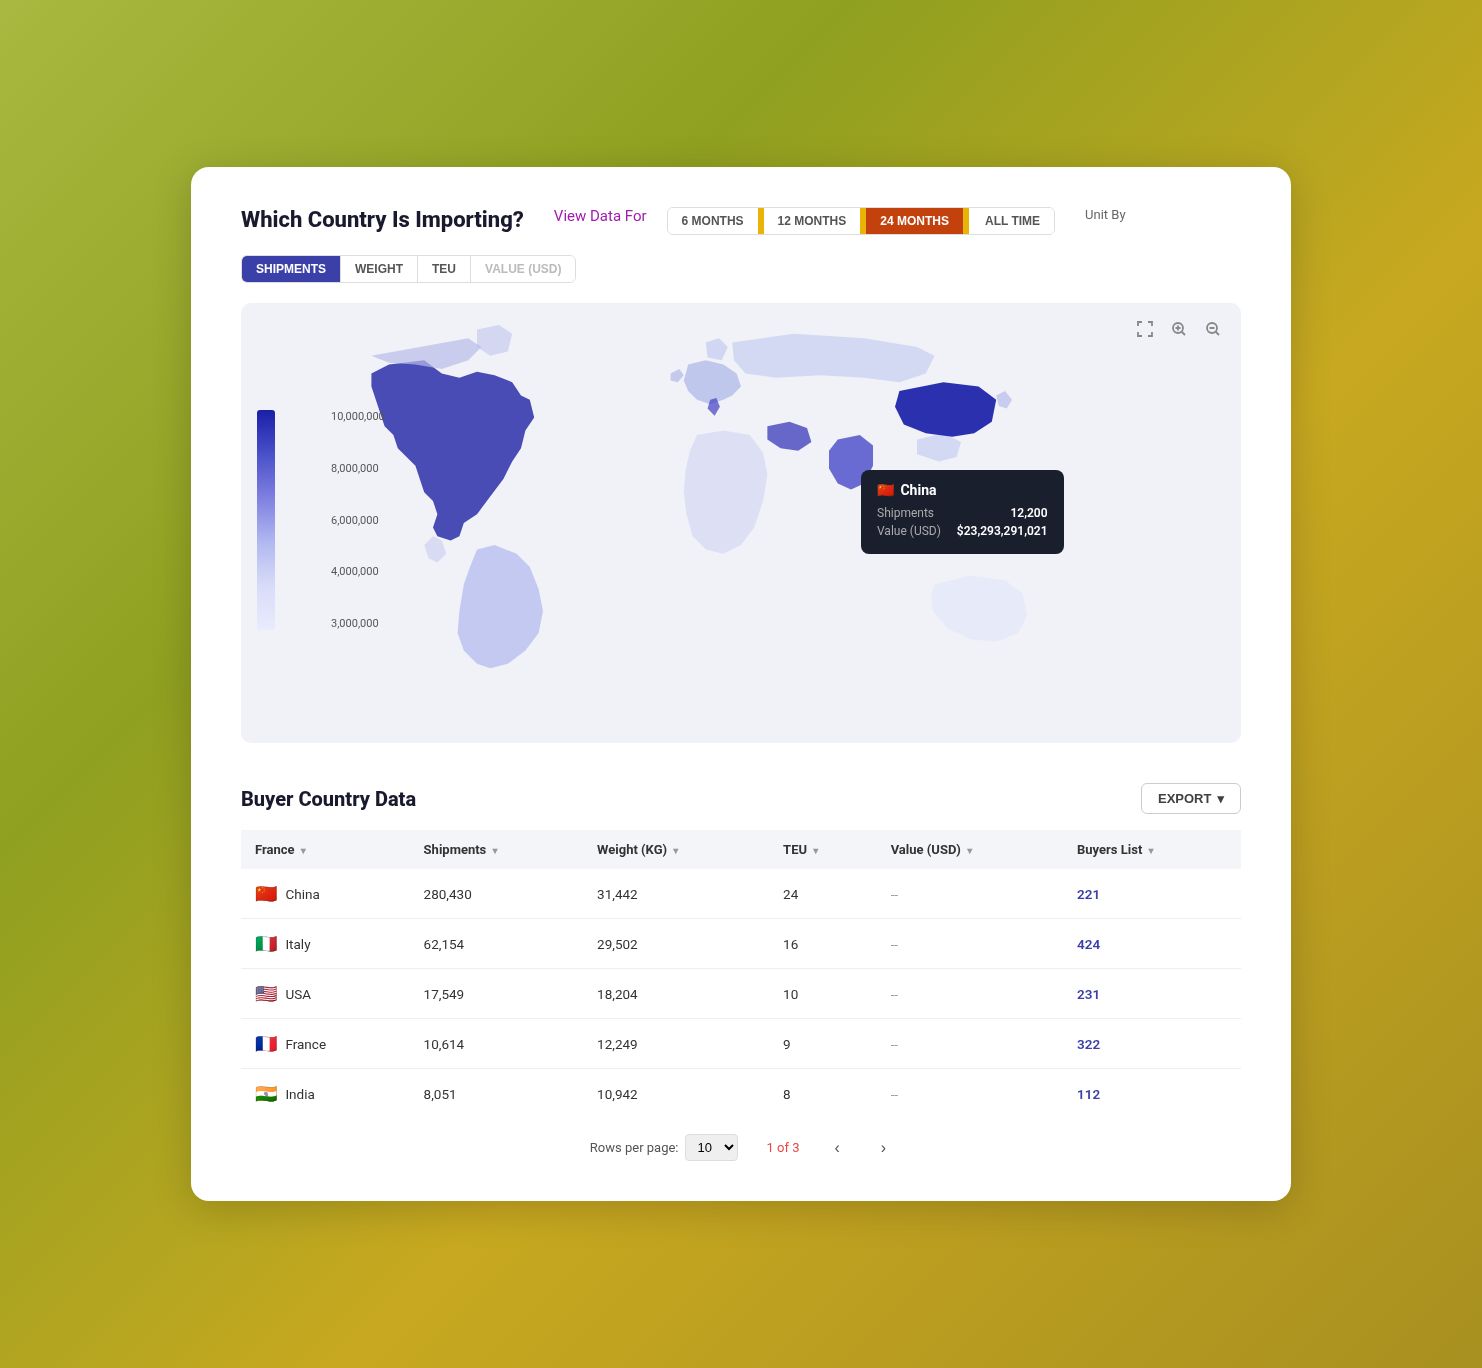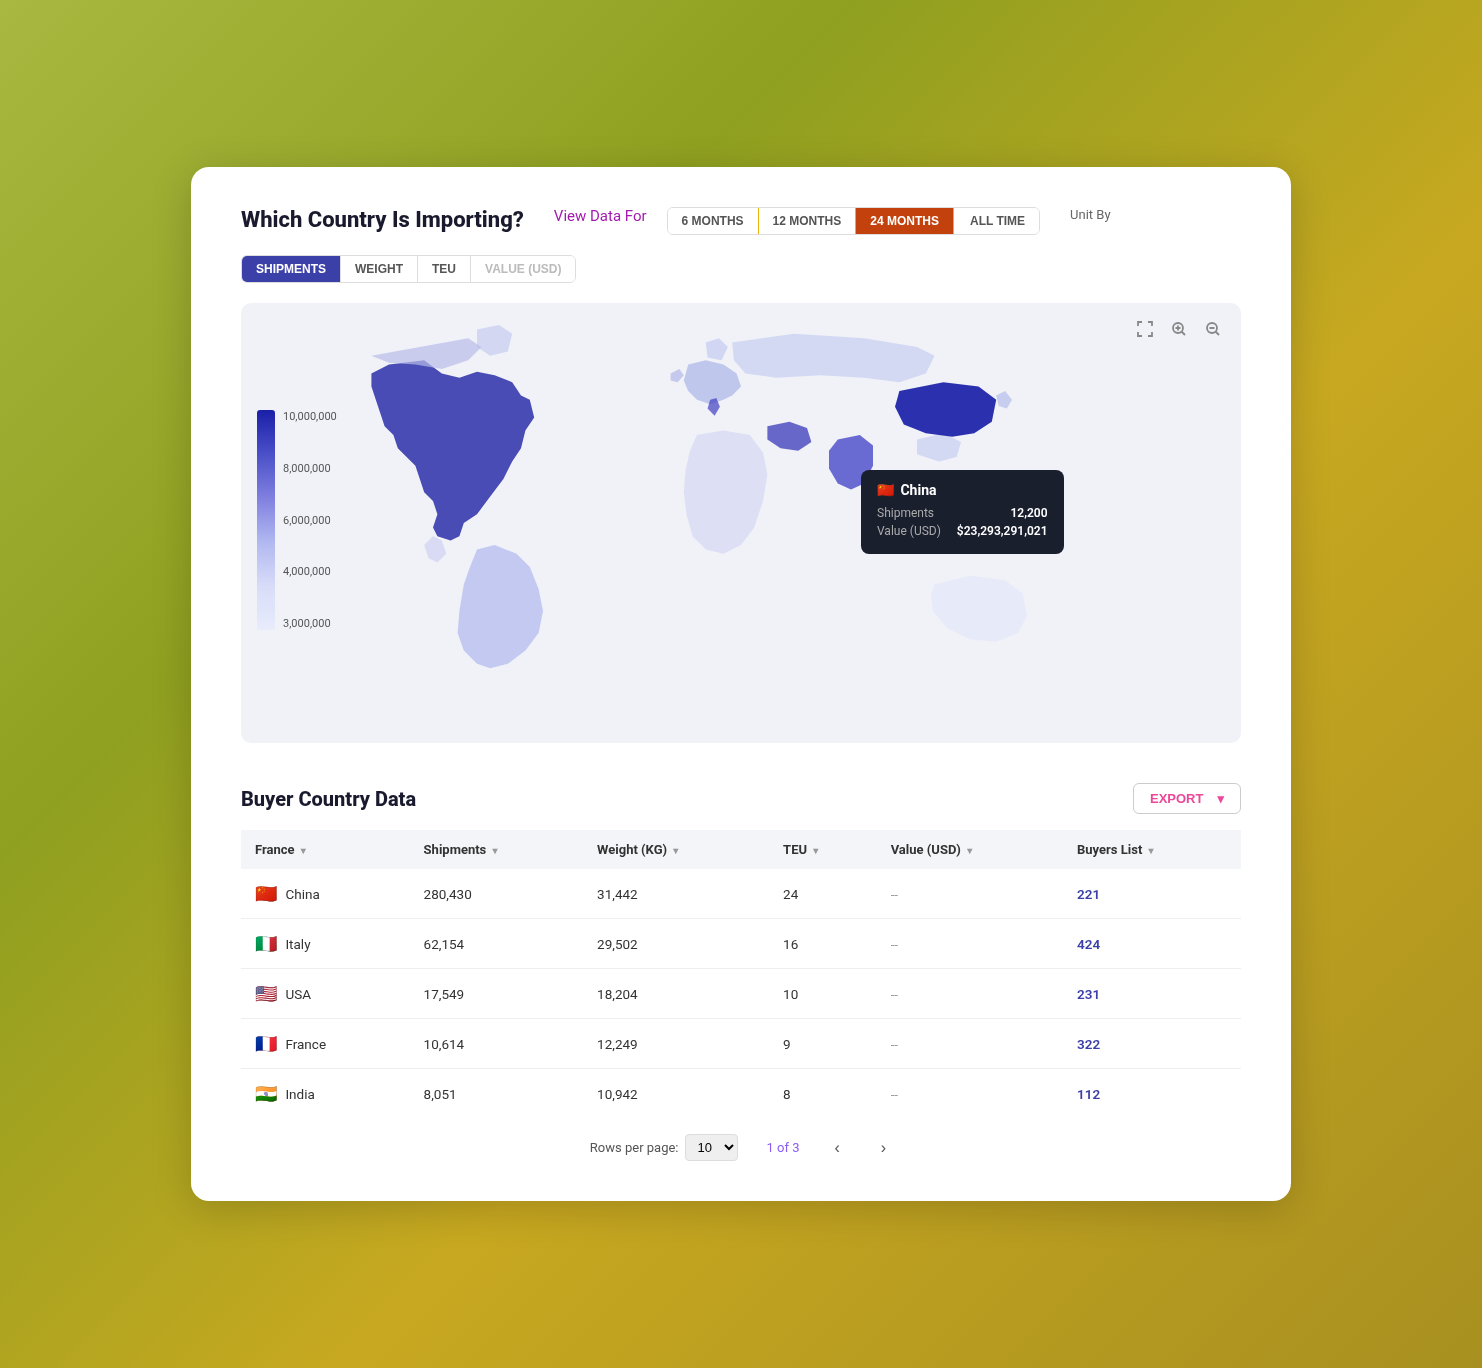--- a/index.html
+++ b/index.html
@@ -45,21 +45,21 @@
       overflow: hidden;
     }
     .time-btn {
       padding: 6px 14px;
       font-size: 12px;
       font-weight: 600;
       color: #555;
       background: #fff;
       border: none;
       cursor: pointer;
-      border-right: 1px solid #eab308;
+      border-right: 6px solid #eab308;
     }
     .time-btn:last-child { border-right: none; padding-left: 16px; }
     .time-btn.active {
       background: #c2410c;
       color: #fff;
     }
     .unit-label {
       font-size: 13px;
       color: #666;
       white-space: nowrap;
@@ -206,25 +206,25 @@
       font-weight: 800;
       color: #1a1a2e;
     }
     .export-btn {
       border: 1px solid #ccc;
       background: #fff;
       border-radius: 6px;
       padding: 7px 16px;
       font-size: 13px;
       font-weight: 600;
-      color: #ec4899;
-      cursor: pointer;
-      display: flex;
-      align-items: center;
-      gap: 14px;
+      color: #404040;
+      cursor: pointer;
+      display: flex;
+      align-items: center;
+      gap: 6px;
     }
     table {
       width: 100%;
       border-collapse: collapse;
       font-size: 13.5px;
     }
     thead tr {
       background: #f4f5f8;
     }
     th {
@@ -276,21 +276,21 @@
       align-items: center;
       gap: 6px;
     }
     .rows-select {
       border: 1px solid #ddd;
       border-radius: 4px;
       padding: 4px 8px;
       font-size: 13px;
       cursor: pointer;
     }
-    .page-info { color: #8b5cf6; }
+    .page-info { color: #ef4444; }
     .page-nav-btn {
       border: none;
       background: transparent;
       cursor: pointer;
       font-size: 16px;
       color: #555;
       padding: 2px 6px;
     }
   </style>
 </head>
@@ -375,21 +375,21 @@
       <path d="M 680 100 L 730 90 L 770 95 L 790 110 L 785 135 L 765 148 L 740 152 L 710 148 L 685 138 L 675 118 Z" fill="#1a1fa8" opacity="0.92"></path>
 
       <path d="M 790 105 L 800 100 L 808 110 L 802 120 L 793 117 Z" fill="#b0b8e8" opacity="0.65"></path>
 
       <path d="M 720 320 L 760 310 L 800 315 L 820 330 L 825 355 L 815 375 L 790 385 L 760 382 L 735 370 L 718 350 L 716 332 Z" fill="#e0e4f8" opacity="0.55"></path>
     </svg>
 
     <div class="map-legend">
       <div style="display:flex;align-items:stretch;gap:8px;">
         <div class="legend-bar"></div>
-        <div class="legend-labels" style="position:static;transform:none;height:220px;display:flex;flex-direction:column;justify-content:space-between;">
+        <div class="legend-labels" style="position:static;transform:none;height:220px;display:flex;flex-direction:column;justify-content:space-between;margin-left:48px;">
           <span class="legend-label">10,000,000</span>
           <span class="legend-label">8,000,000</span>
           <span class="legend-label">6,000,000</span>
           <span class="legend-label">4,000,000</span>
           <span class="legend-label">3,000,000</span>
         </div>
       </div>
     </div>
 
     <div class="map-tooltip">

